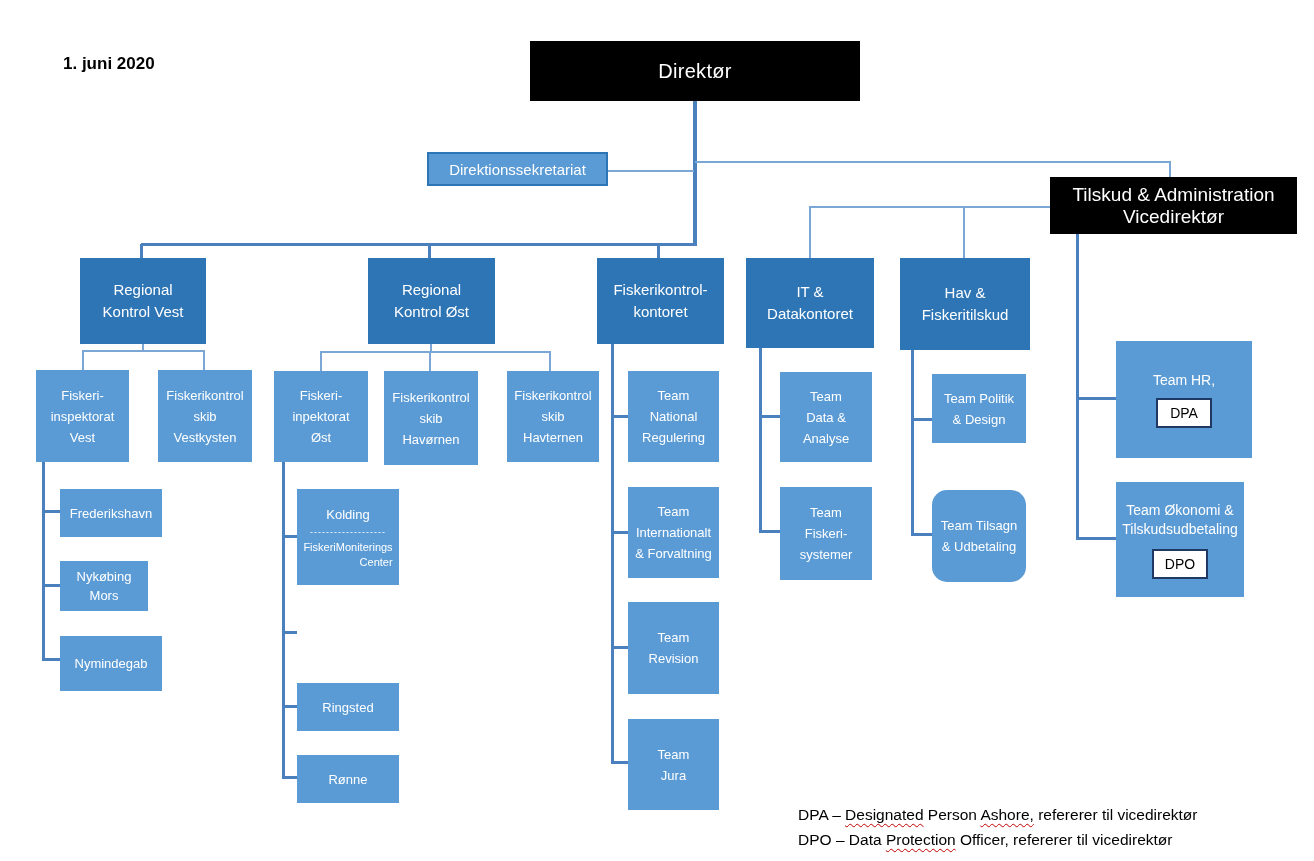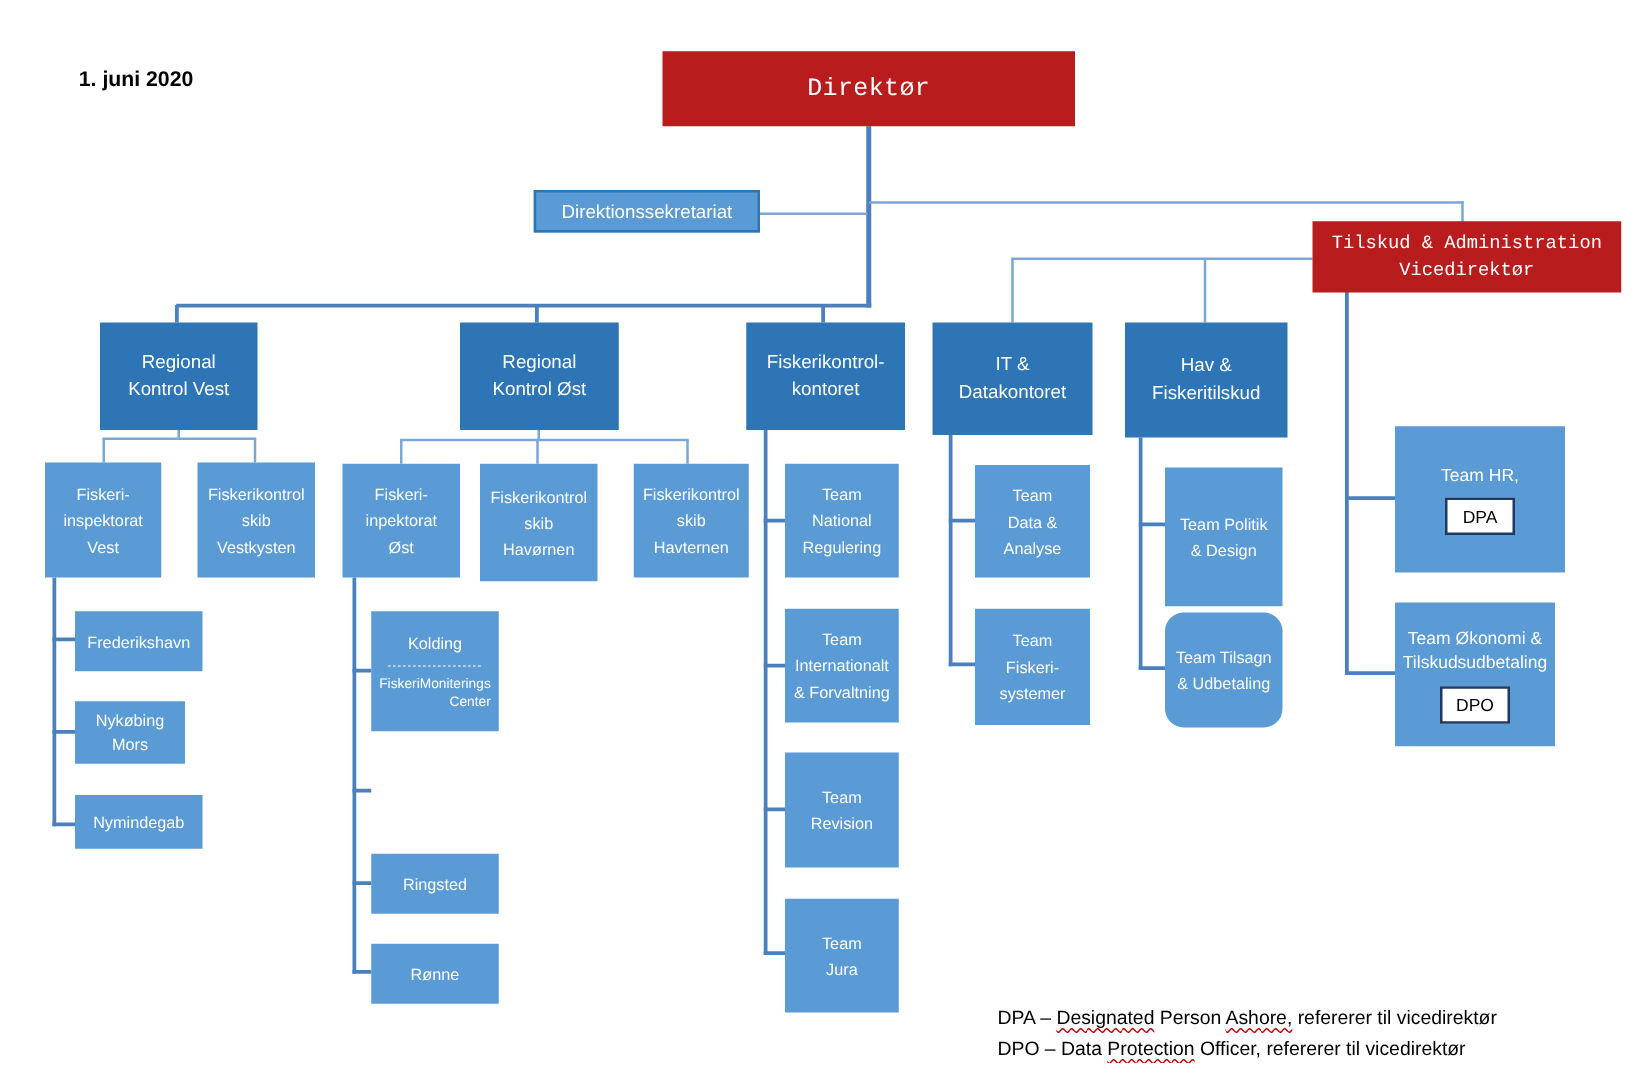--- a/index.html
+++ b/index.html
@@ -6,25 +6,25 @@
   .canvas {
     position:relative; width:1314px; height:861px; background:#ffffff;
     font-family:"Liberation Sans", sans-serif; overflow:hidden;
   }
   .box {
     position:absolute; box-sizing:border-box;
     display:flex; flex-direction:column; align-items:center; justify-content:center;
     text-align:center; color:#ffffff;
   }
   .lbl { white-space:pre-line; display:block; }
-  .navy  { background:#b91c1c;font-family:Liberation Mono, monospace; }
+  .navy  { background:#000000; }
   .mid   { background:#2E75B6; }
   .light { background:#5B9BD5; }
   .f-dir    { font-size:20px; letter-spacing:0.3px; }
-  .f-tilskud{ font-size:15px; line-height:22px; }
+  .f-tilskud{ font-size:19px; line-height:22px; }
   .f-row2   { font-size:15px;  line-height:22px; }
   .f-lvl3   { font-size:13px;  line-height:21px; }
   .f-leaf   { font-size:13px;  line-height:19px; }
   .dirsek   { border:2px solid #2E75B6; font-size:15px; }
   .kold-div { font-size:9px; letter-spacing:1px; line-height:10px; margin:3px 0; }
   .kold-sub { font-size:11px; line-height:15px; white-space:pre-line; }
   .badge {
     background:#ffffff; border:2px solid #1F3864; color:#000000;
     width:52px; height:26px; margin-top:10px;
     display:flex; align-items:center; justify-content:center; font-size:14px;
@@ -154,21 +154,21 @@
 skib
 Vestkysten</span>
   </div>
   <div class="box light f-leaf" style="left:60px;top:489px;width:102px;height:48px;">
     <span class="lbl">Frederikshavn</span>
   </div>
   <div class="box light f-leaf" style="left:60px;top:561px;width:88px;height:50px;">
     <span class="lbl">Nykøbing
 Mors</span>
   </div>
-  <div class="box light f-leaf" style="left:60px;top:636px;width:102px;height:43px;">
+  <div class="box light f-leaf" style="left:60px;top:636px;width:102px;height:55px;">
     <span class="lbl">Nymindegab</span>
   </div>
 
   <div class="box light f-lvl3" style="left:274px;top:371px;width:94px;height:91px;">
     <span class="lbl">Fiskeri-
 inpektorat
 Øst</span>
   </div>
   <div class="box light f-lvl3" style="left:384px;top:371px;width:94px;height:94px;">
     <span class="lbl">Fiskerikontrol
@@ -216,21 +216,21 @@
     <span class="lbl">Team
 Data &amp;
 Analyse</span>
   </div>
   <div class="box light f-lvl3" style="left:780px;top:487px;width:92px;height:93px;">
     <span class="lbl">Team
 Fiskeri-
 systemer</span>
   </div>
 
-  <div class="box light f-lvl3" style="left:932px;top:374px;width:94px;height:111px;">
+  <div class="box light f-lvl3" style="left:932px;top:374px;width:94px;height:69px;">
     <span class="lbl">Team Politik
 &amp; Design</span>
   </div>
   <div class="box light f-lvl3" style="left:932px;top:490px;width:94px;height:92px;border-radius:15px;">
     <span class="lbl">Team Tilsagn
 &amp; Udbetaling</span>
   </div>
 
   <div class="box light" style="left:1116px;top:341px;width:136px;height:117px;">
     <span class="lbl" style="font-size:14px;">Team HR,</span>

